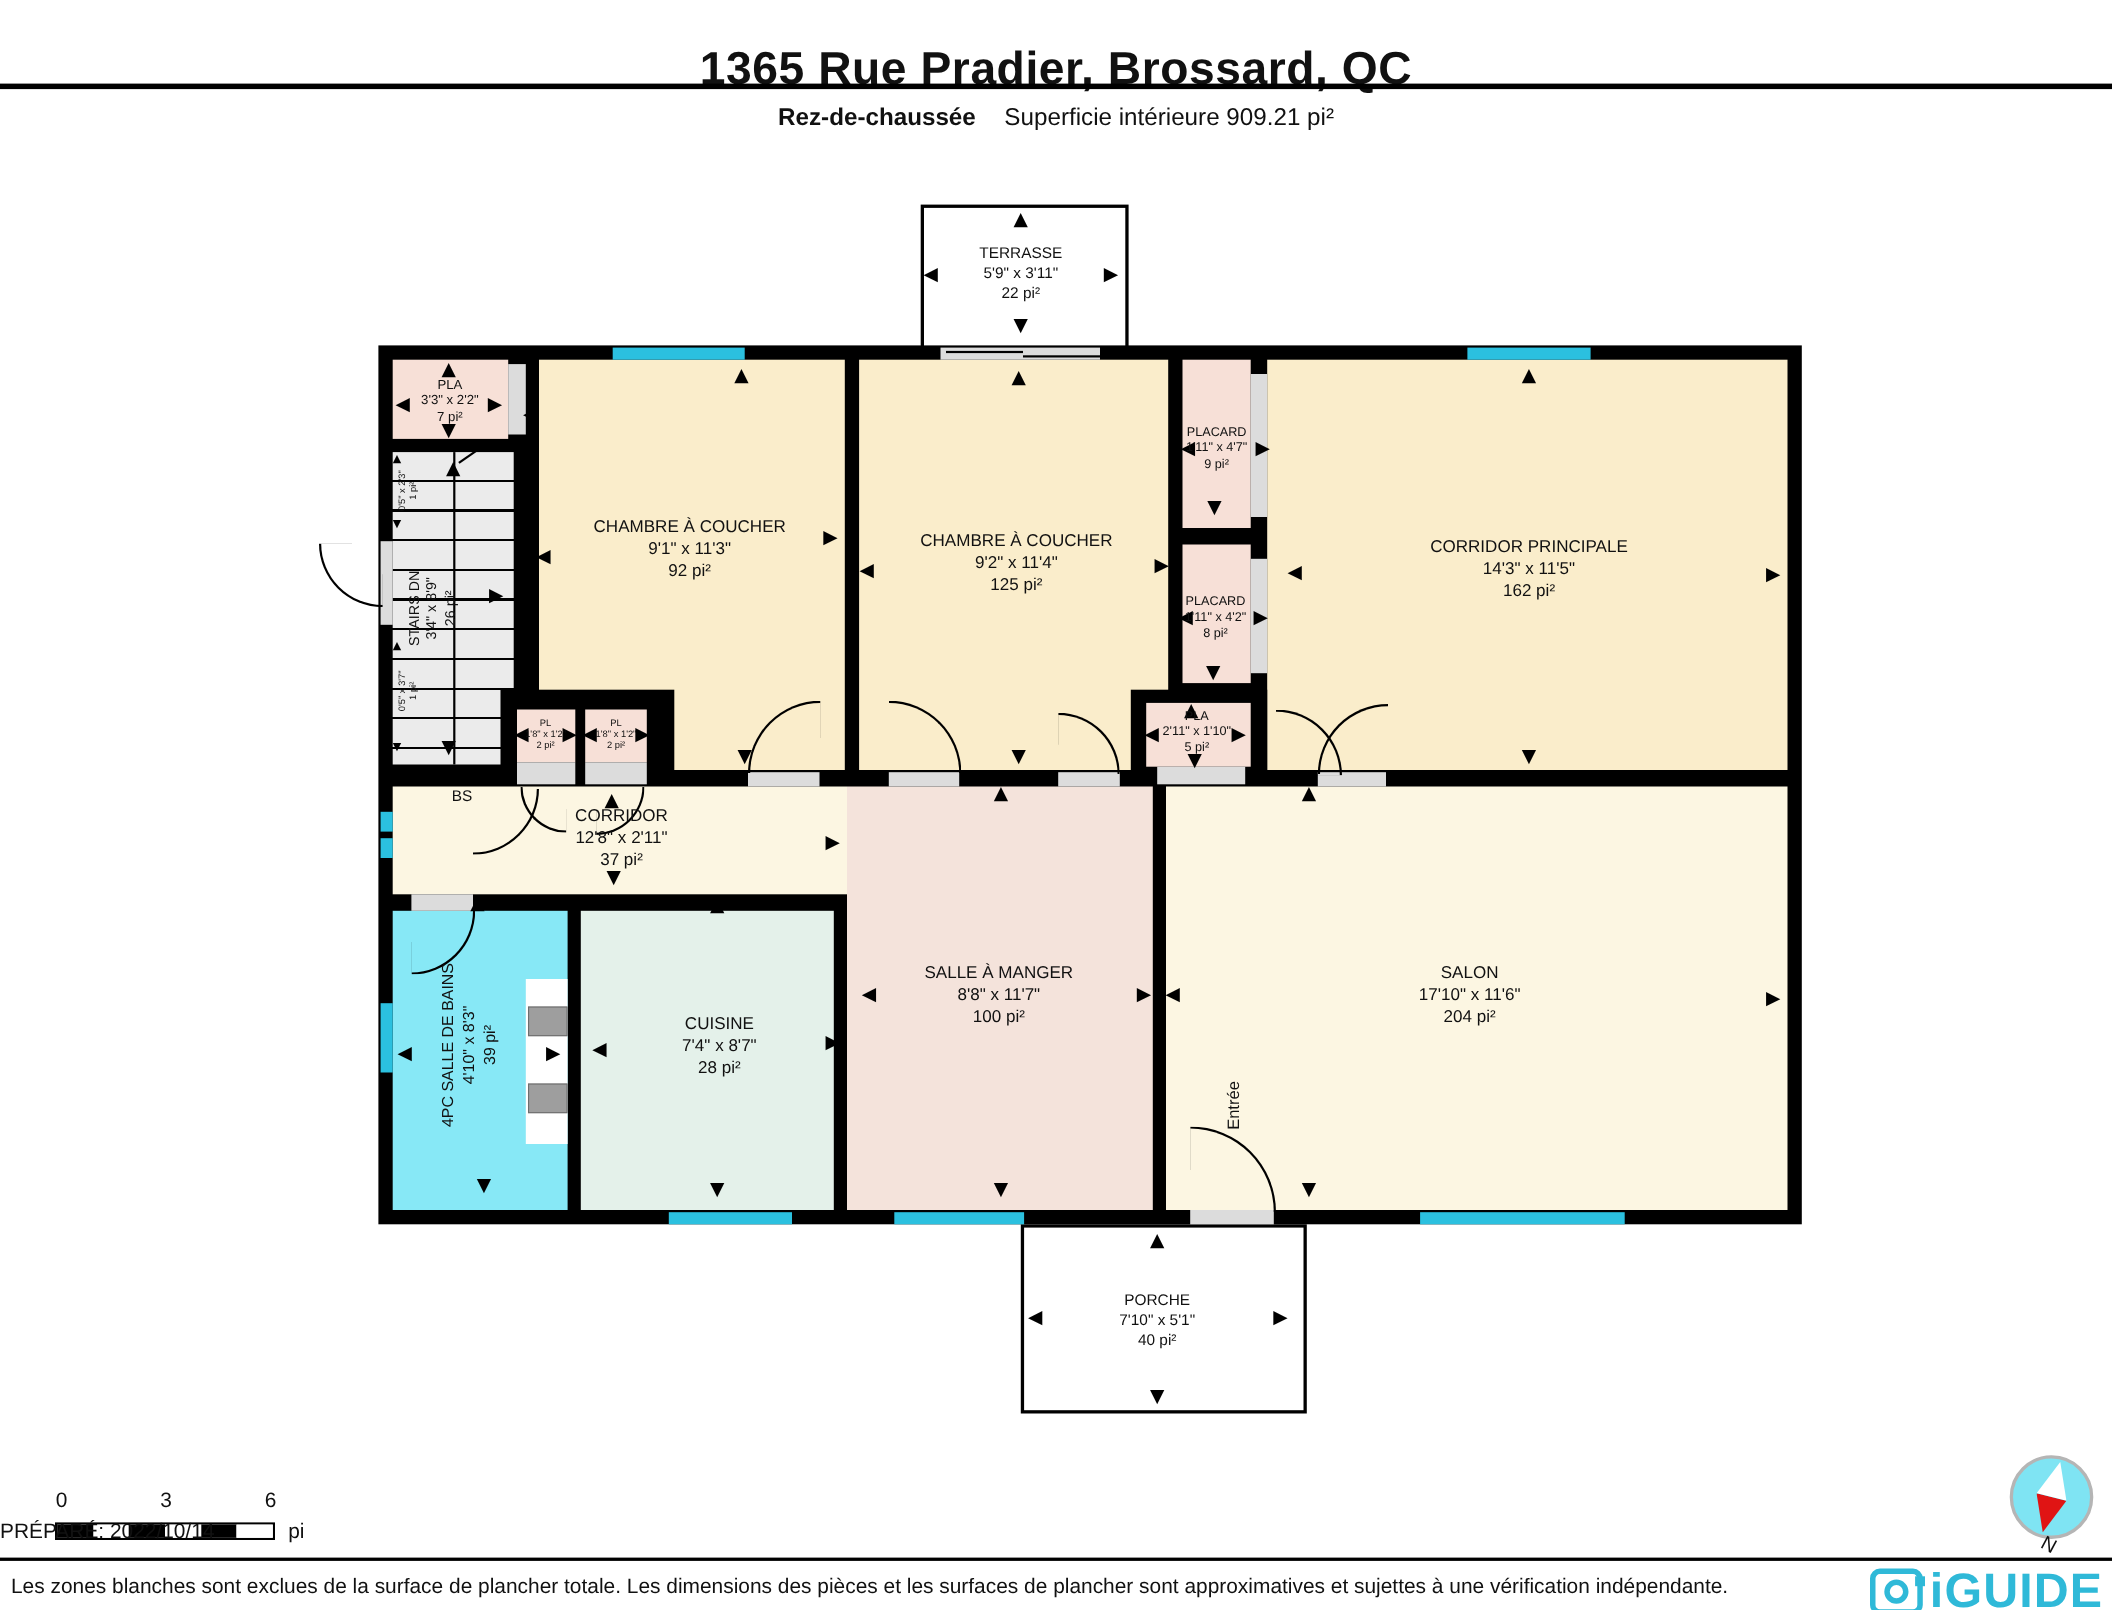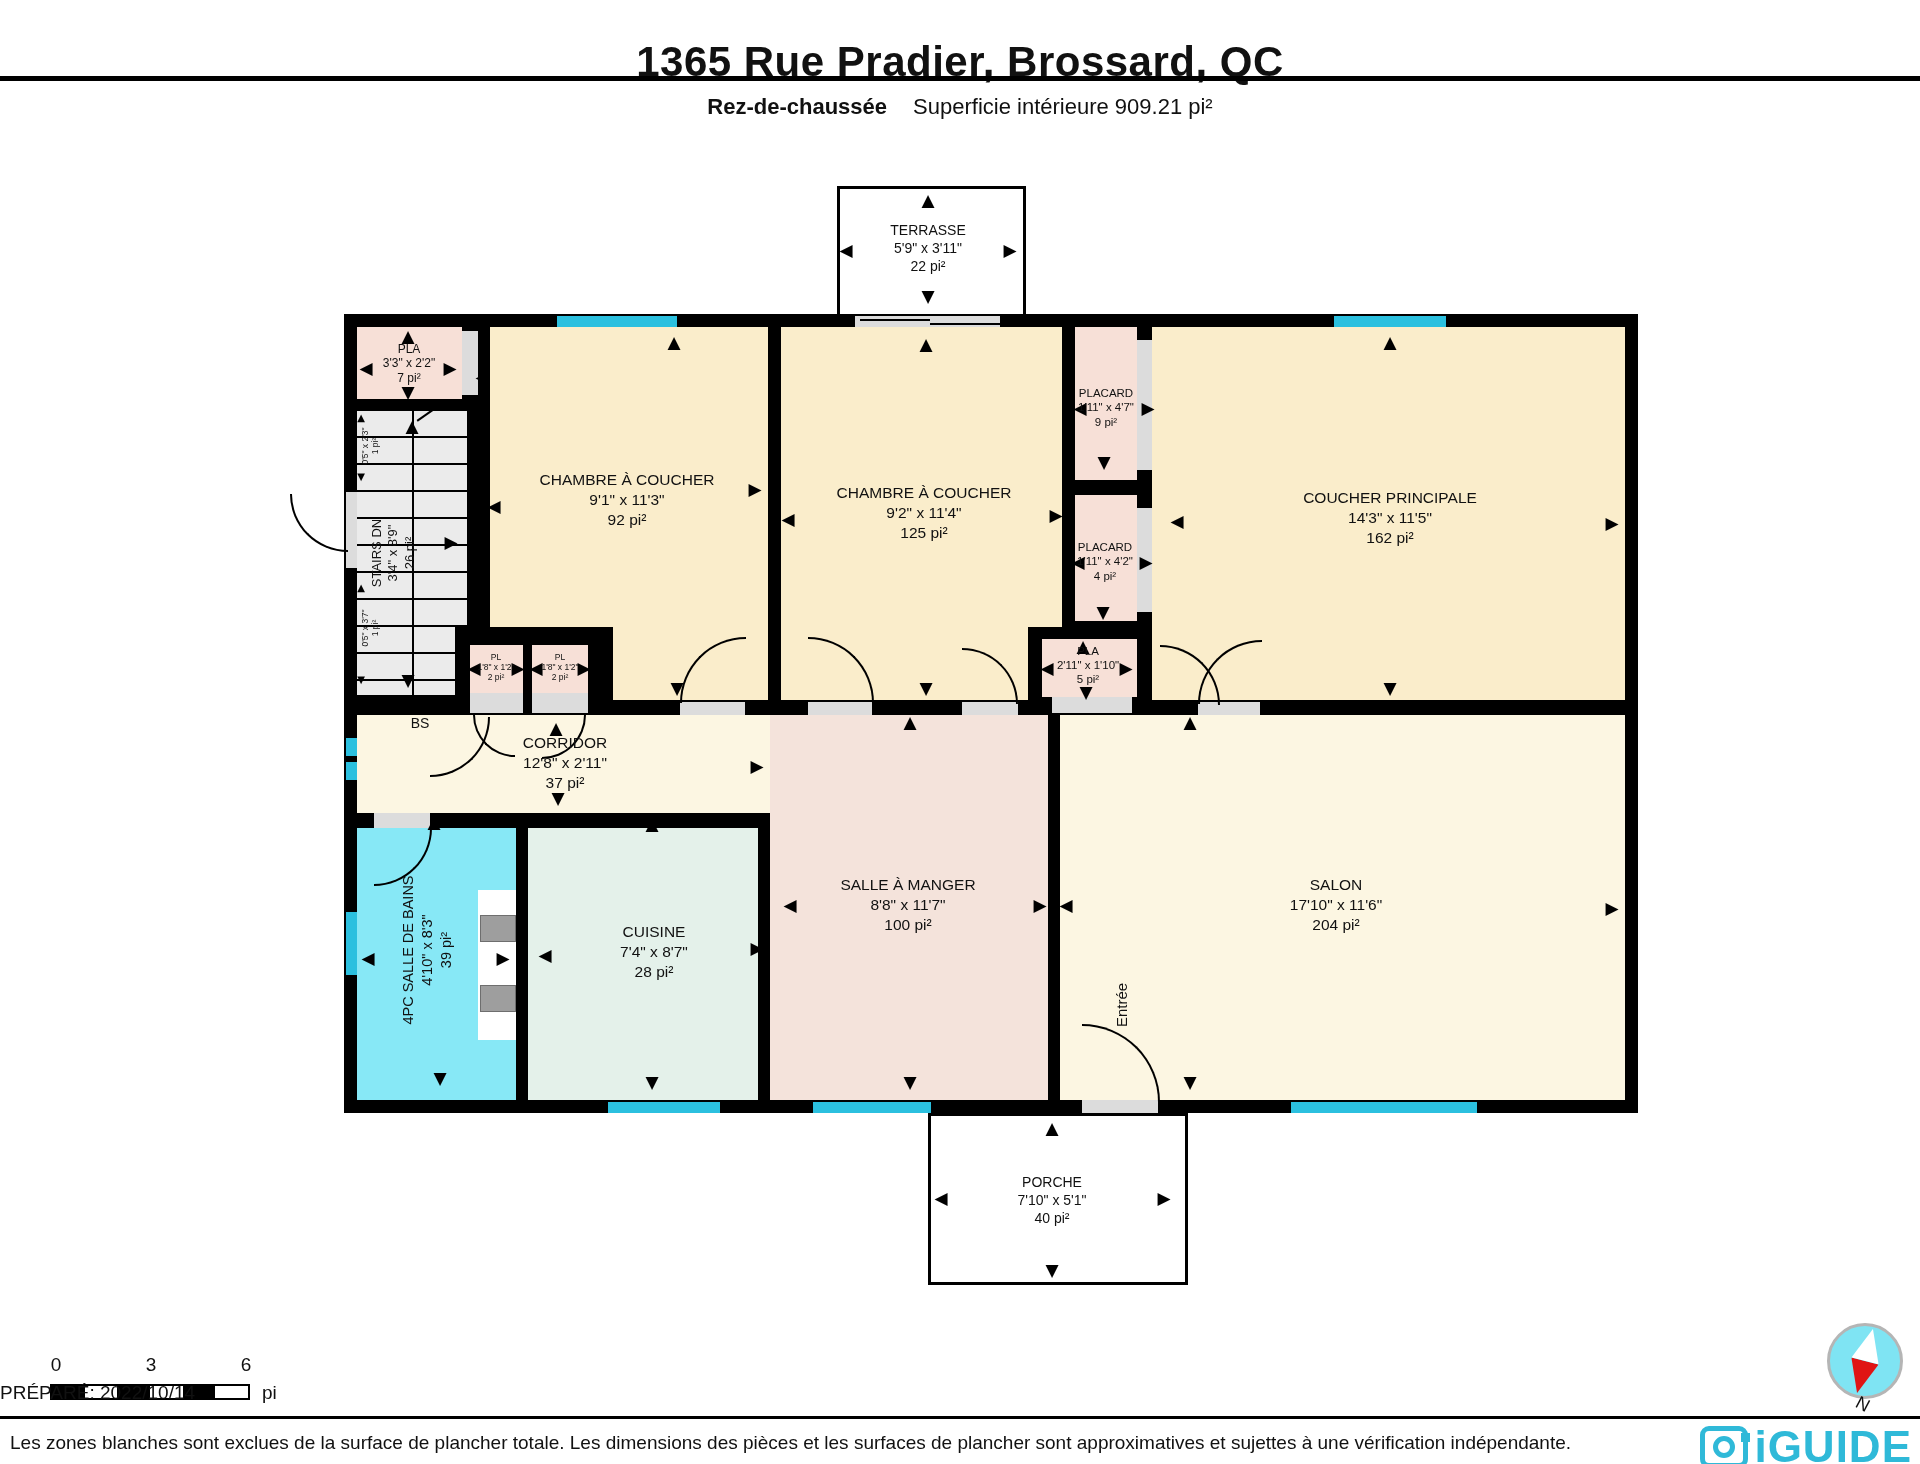--- a/index.html
+++ b/index.html
@@ -230,24 +230,24 @@
     <div>125 pi²</div>
   </div>
   <div class="rlabel" style="left:1106px;top:408px;font-size:11.5px;line-height:1.25;">
     <div class="nm">PLACARD</div>
     <div>1'11" x 4'7"</div>
     <div>9 pi²</div>
   </div>
   <div class="rlabel" style="left:1105px;top:562px;font-size:11.5px;line-height:1.25;">
     <div class="nm">PLACARD</div>
     <div>1'11" x 4'2"</div>
-    <div>4 pi²</div>
+    <div>8 pi²</div>
   </div>
   <div class="rlabel" style="left:1390px;top:518px;font-size:15.5px;">
-    <div class="nm">COUCHER PRINCIPALE</div>
+    <div class="nm">CORRIDOR PRINCIPALE</div>
     <div>14'3" x 11'5"</div>
     <div>162 pi²</div>
   </div>
   <div class="rlabel" style="left:1088px;top:666px;font-size:11.5px;line-height:1.2;">
     <div class="nm">PLA</div>
     <div>2'11" x 1'10"</div>
     <div>5 pi²</div>
   </div>
   <div class="rlabel" style="left:496px;top:667px;font-size:8.5px;line-height:1.2;">
     <div class="nm">PL</div>

